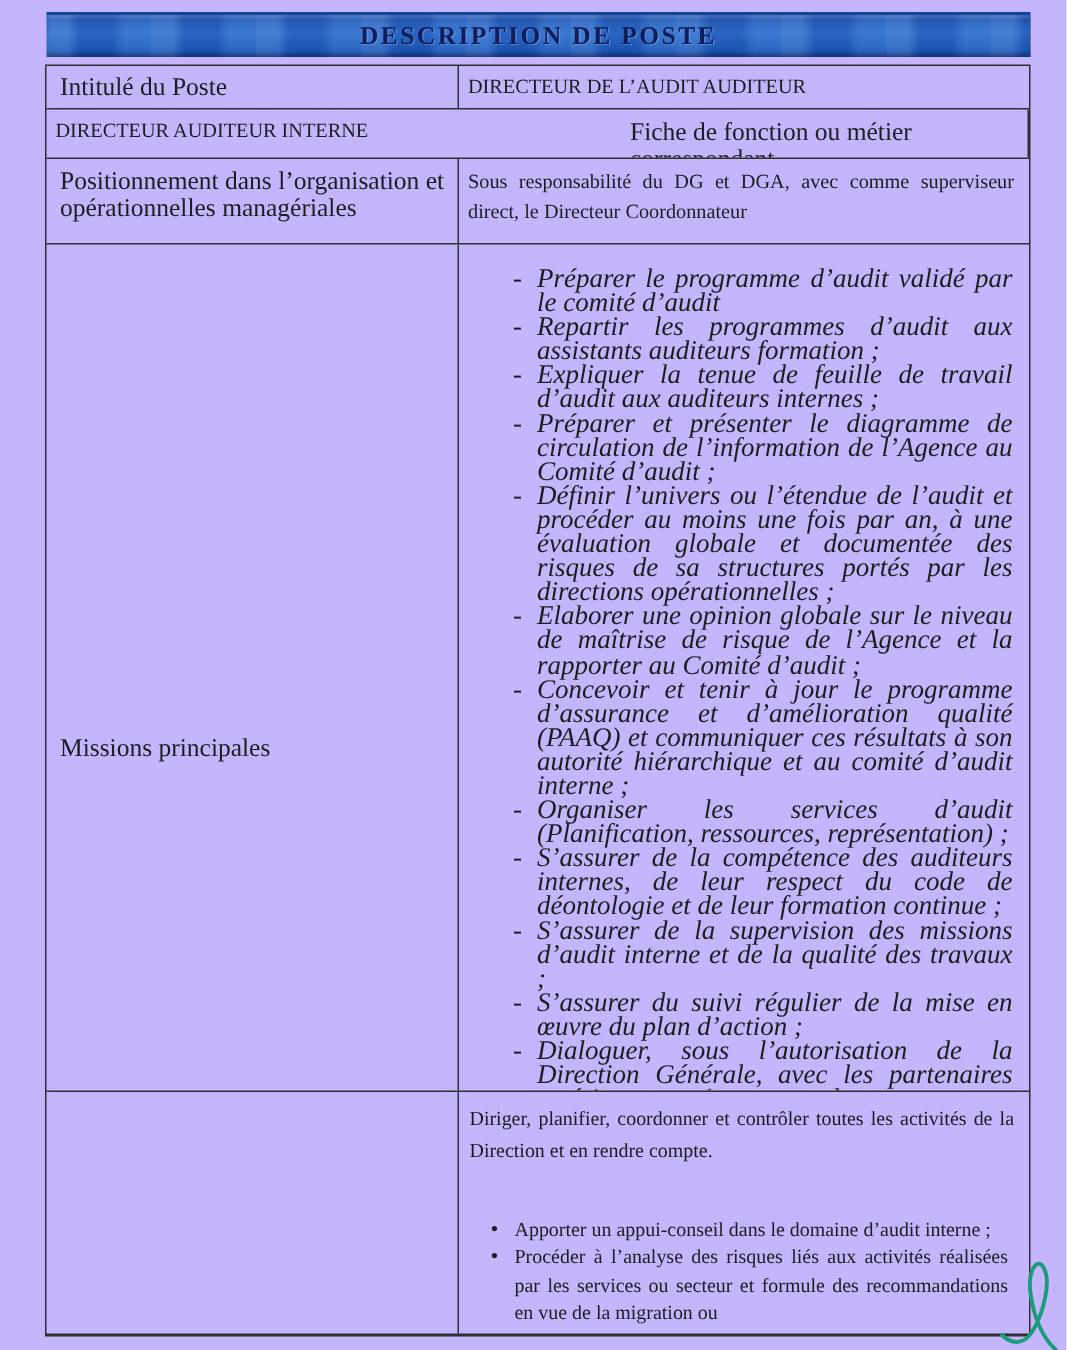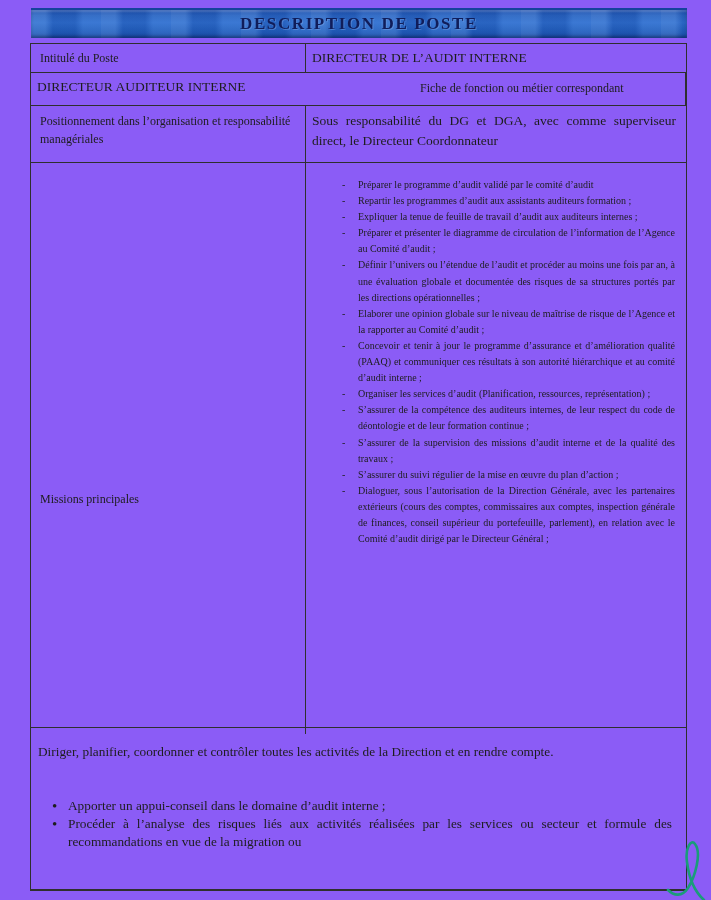--- a/index.html
+++ b/index.html
@@ -4,21 +4,21 @@
 <style>
   :root{
     --c-header_bg:#2a66c4;
     --c-header_text:#101d5a;
     --c-border:#2f2f2f;
     --c-text:#1d1d1d;
     --c-paraph:#1a9c7a;
   }
   html,body{margin:0;padding:0;background:#ffffff;}
   .page{
-    position:relative;width:711px;height:900px;background:#8b5cf6;
+    position:relative;width:711px;height:900px;background:#c4b5fd;
     font-family:"Liberation Serif", serif;color:var(--c-text);overflow:hidden;
   }
   .titlebar{
     position:absolute;left:31px;top:8px;width:656px;height:30px;
     background:
       repeating-linear-gradient(90deg, rgba(255,255,255,0.10) 0 14px, rgba(8,30,100,0.14) 22px 44px, rgba(255,255,255,0.06) 52px 70px),
       linear-gradient(180deg,#1b4fae 0%,#2a66c4 20%,#2f70d1 45%,#2463c2 72%,#1c52b1 100%);
     border-top:2px solid #16439c;
     box-shadow: inset 0 -2px 3px rgba(0,0,30,0.35), inset 0 2px 2px rgba(255,255,255,0.18);
     display:flex;align-items:center;justify-content:center;box-sizing:border-box;
@@ -27,32 +27,32 @@
     font-size:17px;font-weight:bold;letter-spacing:1.6px;color:var(--c-header_text);
     text-shadow:1px 1px 0 rgba(110,155,225,0.55);
   }
   .jobtable{
     position:absolute;left:30px;top:43px;width:657px;height:848px;
     border:1px solid var(--c-border);border-bottom-width:2px;box-sizing:border-box;
   }
   .trow{display:flex;border-bottom:1px solid var(--c-border);box-sizing:border-box;}
   .trow:last-child{border-bottom:none;}
   .cell{box-sizing:border-box;overflow:hidden;}
-  .lbl{width:275px;border-right:1px solid var(--c-border);padding:6px 8px 0 9px;font-size:12px;line-height:18px;}
+  .lbl{width:275px;border-right:1px solid var(--c-border);padding:6px 8px 0 9px;font-size:17px;line-height:18px;}
   .val{flex:1;padding:5px 8px 0 6px;font-size:13.5px;line-height:18px;}
   .r1{height:29px}.r1 .lbl,.r1 .val{padding-top:5px}
   .r2{height:33px}
   .r3{height:57px}
   .r3 .val{text-align:justify;line-height:20px;padding-right:10px;}
   .r4{height:565px}
   .r4 .lbl{padding-top:327px;}
-  .r5{height:161px;flex-direction:column;}
+  .r5{height:161px;}
   .dash-list{
     list-style:none;margin:9px 0 0 0;padding:0 3px 0 24px;
-    font-size:10px;line-height:16.1px;text-align:justify;
+    font-size:18px;line-height:16.1px;text-align:justify;font-style:italic;
   }
   .dash-list li{position:relative;padding-left:22px;}
   .dash-list li::before{content:"-";position:absolute;left:6px;}
   .r5 .val{padding:8px 10px 0 7px;}
   .r5 .para{margin:0;font-size:13.3px;line-height:20.5px;text-align:justify;}
   .bullet-list{
     list-style:none;margin:34px 0 0 0;padding:0 4px 0 30px;
     font-size:13.3px;line-height:18.4px;text-align:justify;
   }
   .bullet-list li{position:relative;}
@@ -65,30 +65,30 @@
 <div class="page">
 
   <div class="titlebar">
     <span class="title">DESCRIPTION DE POSTE</span>
   </div>
 
   <div class="jobtable">
 
     <div class="trow r1">
       <div class="cell lbl">Intitulé du Poste</div>
-      <div class="cell val">DIRECTEUR DE L’AUDIT INTERNE</div>
+      <div class="cell val">DIRECTEUR DE L’AUDIT AUDITEUR</div>
     </div>
 
     <div class="trow r2">
       <div class="cell val">DIRECTEUR AUDITEUR INTERNE</div>
       <div class="cell lbl">Fiche de fonction ou métier correspondant</div>
     </div>
 
     <div class="trow r3">
-      <div class="cell lbl">Positionnement dans l’organisation et responsabilité managériales</div>
+      <div class="cell lbl">Positionnement dans l’organisation et opérationnelles managériales</div>
       <div class="cell val">Sous responsabilité du DG et DGA, avec comme superviseur direct, le Directeur Coordonnateur</div>
     </div>
 
     <div class="trow r4">
       <div class="cell lbl">Missions principales</div>
       <div class="cell val">
         <ul class="dash-list">
           <li>Préparer le programme d’audit validé par le comité d’audit</li>
           <li>Repartir les programmes d’audit aux assistants auditeurs formation ;</li>
           <li>Expliquer la tenue de feuille de travail d’audit aux auditeurs internes ;</li>

